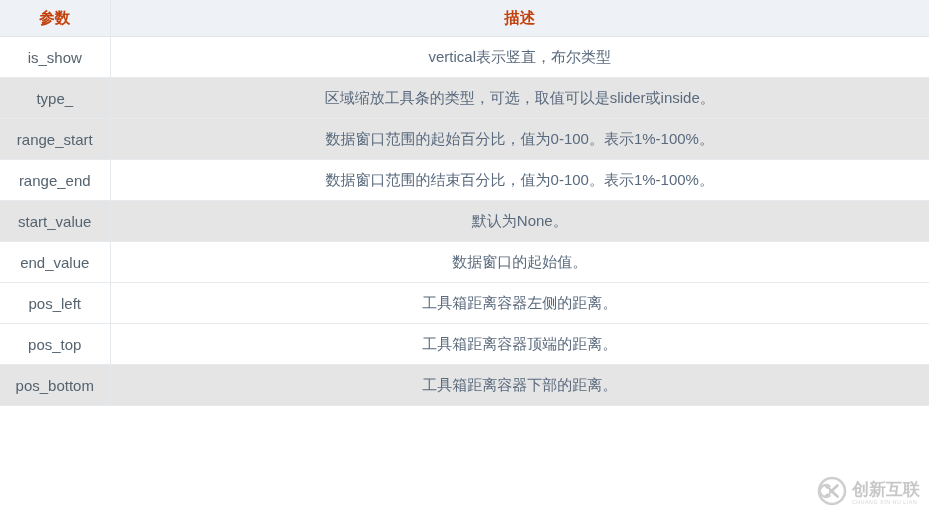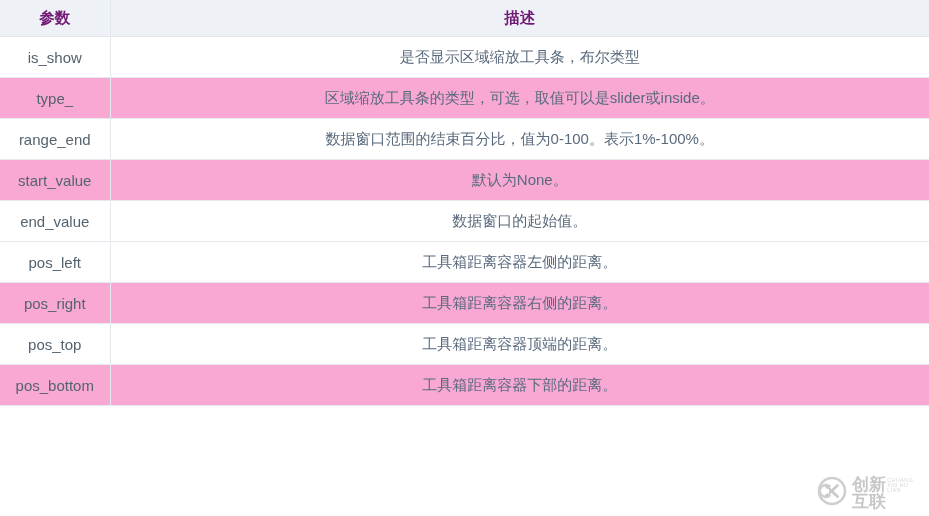--- a/index.html
+++ b/index.html
@@ -19,21 +19,21 @@
     width: 929px;
     border-collapse: collapse;
     table-layout: fixed;
     font-size: 15px;
   }
   .param-table col.c-name { width: 110px; }
   .param-table col.c-desc { width: 819px; }
 
   .param-table thead th {
     background: #eef1f6;
-    color: #701a75;
+    color: #c2410c;
     font-weight: bold;
     font-size: 15.5px;
     height: 36px;
     line-height: 36px;
     padding: 0;
     text-align: center;
     border-bottom: 1px solid #dfe6ec;
     vertical-align: middle;
   }
   .param-table thead th.th-name {
@@ -52,41 +52,41 @@
     overflow: hidden;
   }
   .param-table tbody td.td-name {
     border-right: 1px solid #e4e9ee;
     color: #55636f;
   }
   .param-table tbody tr.row-even td {
     background: #ffffff;
   }
   .param-table tbody tr.row-odd td {
-    background: #f9a8d4;
+    background: #e5e5e5;
   }
 
   .watermark {
     position: absolute;
     right: 8px;
     bottom: 4px;
     width: 104px;
     height: 38px;
     display: flex;
     align-items: center;
     gap: 5px;
     opacity: 0.55;
     pointer-events: none;
   }
   .wm-mark {
     flex: 0 0 auto;
   }
   .wm-text {
     display: flex;
-    flex-direction: row;
+    flex-direction: column;
     line-height: 1;
   }
   .wm-cn {
     font-size: 17px;
     font-weight: bold;
     color: #9a9a9a;
     letter-spacing: 0px;
   }
   .wm-en {
     font-size: 5.2px;
@@ -105,45 +105,45 @@
   </colgroup>
   <thead>
     <tr>
       <th class="th-name">参数</th>
       <th class="th-desc">描述</th>
     </tr>
   </thead>
   <tbody id="table-body">
       <tr class="row-even">
         <td class="td-name">is_show</td>
-        <td class="td-desc">是否显示区域缩放工具条，布尔类型</td>
+        <td class="td-desc">vertical表示竖直，布尔类型</td>
       </tr>
       <tr class="row-odd">
         <td class="td-name">type_</td>
         <td class="td-desc">区域缩放工具条的类型，可选，取值可以是slider或inside。</td>
+      </tr>
+      <tr class="row-odd">
+        <td class="td-name">range_start</td>
+        <td class="td-desc">数据窗口范围的起始百分比，值为0-100。表示1%-100%。</td>
       </tr>
       <tr class="row-even">
         <td class="td-name">range_end</td>
         <td class="td-desc">数据窗口范围的结束百分比，值为0-100。表示1%-100%。</td>
       </tr>
       <tr class="row-odd">
         <td class="td-name">start_value</td>
         <td class="td-desc">默认为None。</td>
       </tr>
       <tr class="row-even">
         <td class="td-name">end_value</td>
         <td class="td-desc">数据窗口的起始值。</td>
       </tr>
       <tr class="row-even">
         <td class="td-name">pos_left</td>
         <td class="td-desc">工具箱距离容器左侧的距离。</td>
-      </tr>
-      <tr class="row-odd">
-        <td class="td-name">pos_right</td>
-        <td class="td-desc">工具箱距离容器右侧的距离。</td>
       </tr>
       <tr class="row-even">
         <td class="td-name">pos_top</td>
         <td class="td-desc">工具箱距离容器顶端的距离。</td>
       </tr>
       <tr class="row-odd">
         <td class="td-name">pos_bottom</td>
         <td class="td-desc">工具箱距离容器下部的距离。</td>
       </tr>
     </tbody>

